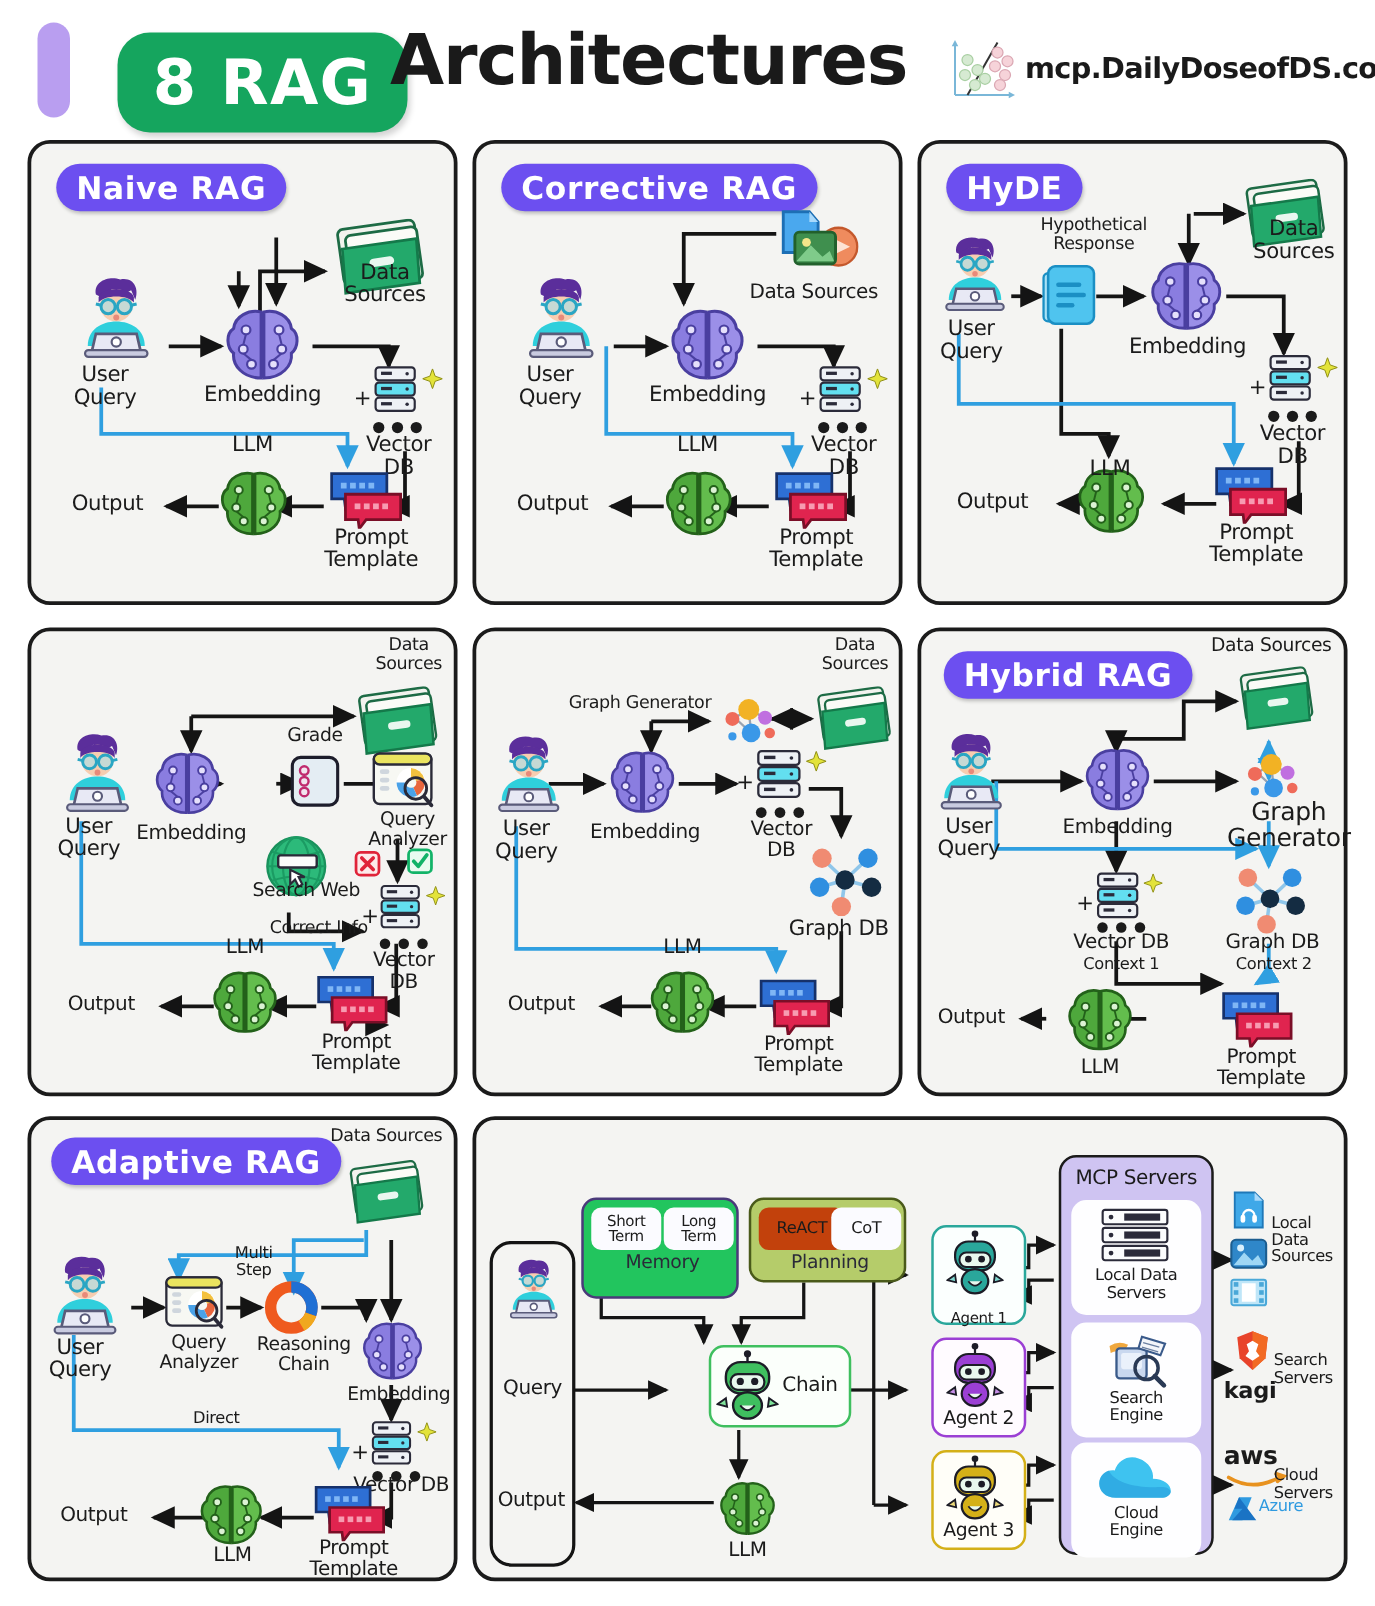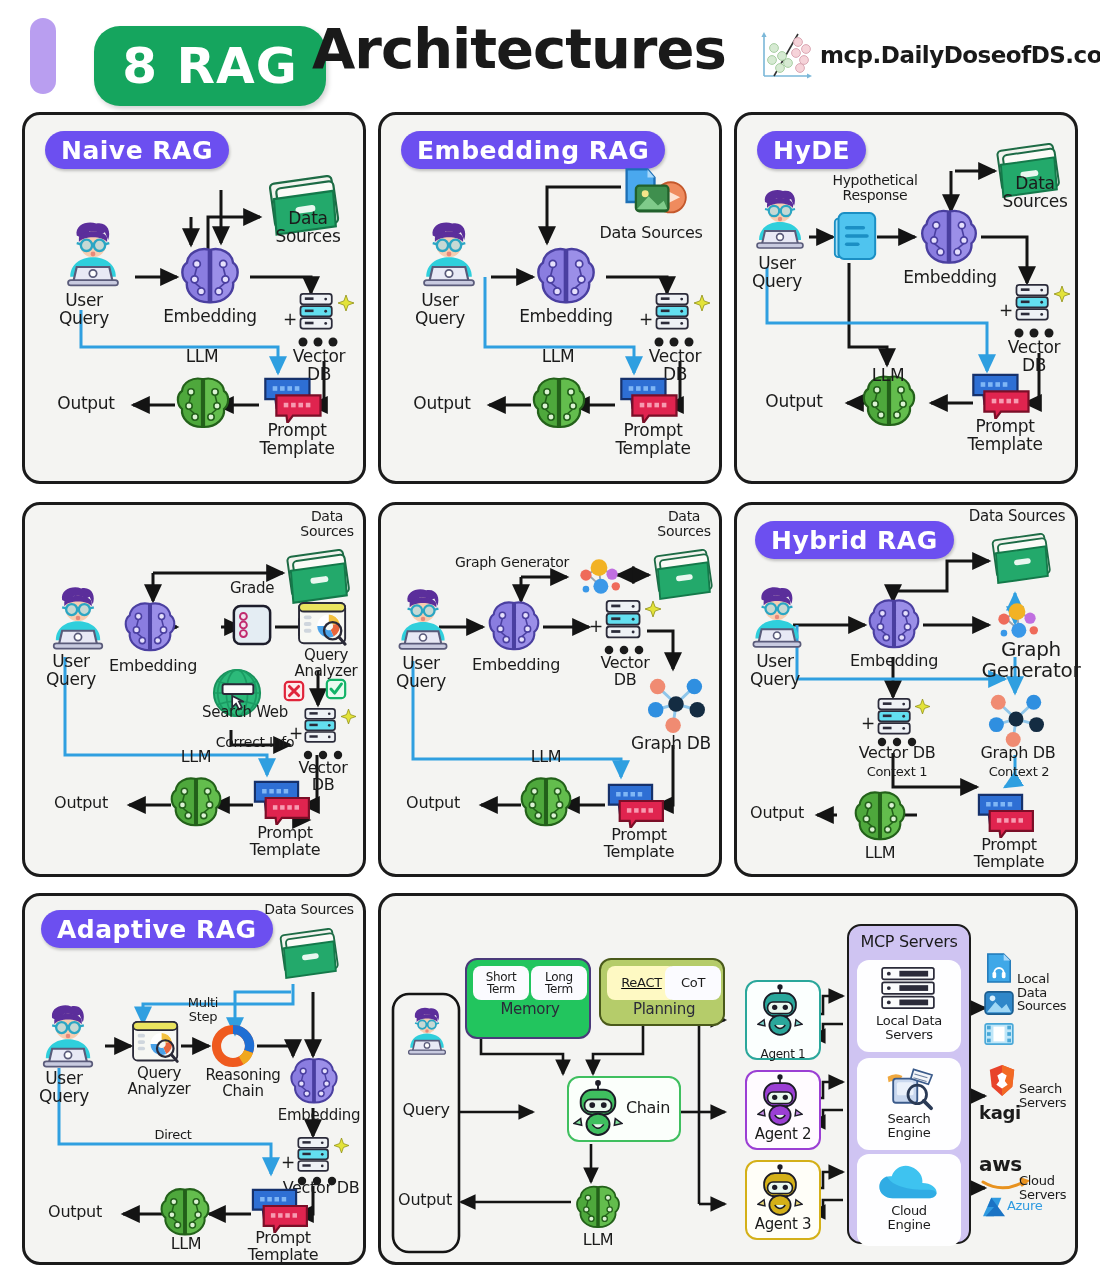--- a/index.html
+++ b/index.html
@@ -495,21 +495,21 @@
   <div class="node" style="left:148px;top:258px;">
       <svg width="60" height="60">
         <use href="#brainG" width="60" height="60"></use>
       </svg>
     </div>
   <div class="lbl lg" style="left:142px;top:233px;width:70px;">LLM</div>
   <div class="lbl lg" style="left:16px;top:280px;width:90px;">Output</div>
 </div>
 
 <div class="panel" style="left:378px;top:112px;width:344px;height:372px;">
-  <div class="badge" style="left:20px;top:16px;">Embedding RAG</div>
+  <div class="badge" style="left:20px;top:16px;">Corrective RAG</div>
 
   <svg class="flow" width="344" height="372">
     <g fill="none" stroke="#141414" stroke-width="3" marker-end="url(#ah)">
       <path d="M110 162 L152 162"></path>
       <path d="M240 72 L166 72 L166 128"></path>
       <path d="M225 162 L286 162 L286 178"></path>
       <path d="M299 246 L299 290 L286 290"></path>
       <path d="M234 290 L192 290"></path>
       <path d="M150 290 L108 290"></path>
     </g>
@@ -1122,21 +1122,21 @@
 Term</span>
     </div>
     <div style="position:absolute;left:64px;top:6px;width:56px;height:34px;background:#fbfbff;border-radius:8px;display:flex;align-items:center;justify-content:center;">
       <span class="lbl xs" style="position:static;width:auto;font-size:12px;">Long
 Term</span>
     </div>
     <div class="lbl" style="left:0;top:42px;width:126px;font-size:15px;color:#2a2a38;">Memory</div>
   </div>
 
   <div style="position:absolute;left:218px;top:62px;width:126px;height:68px;background:#b5cc6a;border:2.6px solid #4a5a1a;border-radius:12px;">
-    <div style="position:absolute;left:6px;top:6px;width:69px;height:34px;background:#fef9c3;border-radius:8px;display:flex;align-items:center;justify-content:center;text-decoration:underline;">
+    <div style="position:absolute;left:6px;top:6px;width:69px;height:34px;background:#c2410c;border-radius:8px;display:flex;align-items:center;justify-content:center;">
       <span class="lbl xs" style="position:static;width:auto;font-size:13px;">ReACT</span>
     </div>
     <div style="position:absolute;left:64px;top:6px;width:56px;height:34px;background:#fbfbff;border-radius:8px;display:flex;align-items:center;justify-content:center;">
       <span class="lbl xs" style="position:static;width:auto;font-size:13px;">CoT</span>
     </div>
     <div class="lbl" style="left:0;top:42px;width:126px;font-size:15px;color:#2a2a38;">Planning</div>
   </div>
 
   <div style="position:absolute;left:186px;top:180px;width:114px;height:66px;background:#fbfffb;border:2.6px solid #3fbf5f;border-radius:12px;"></div>
   <div class="node" style="left:192px;top:184px;--rc:#3fbf5f;--rc2:#7fe39a;">

